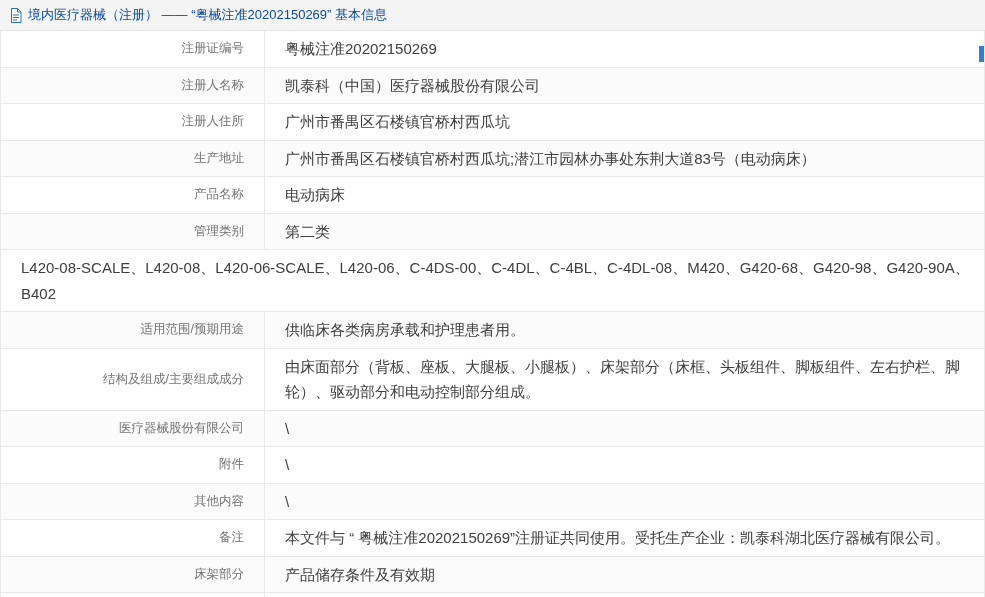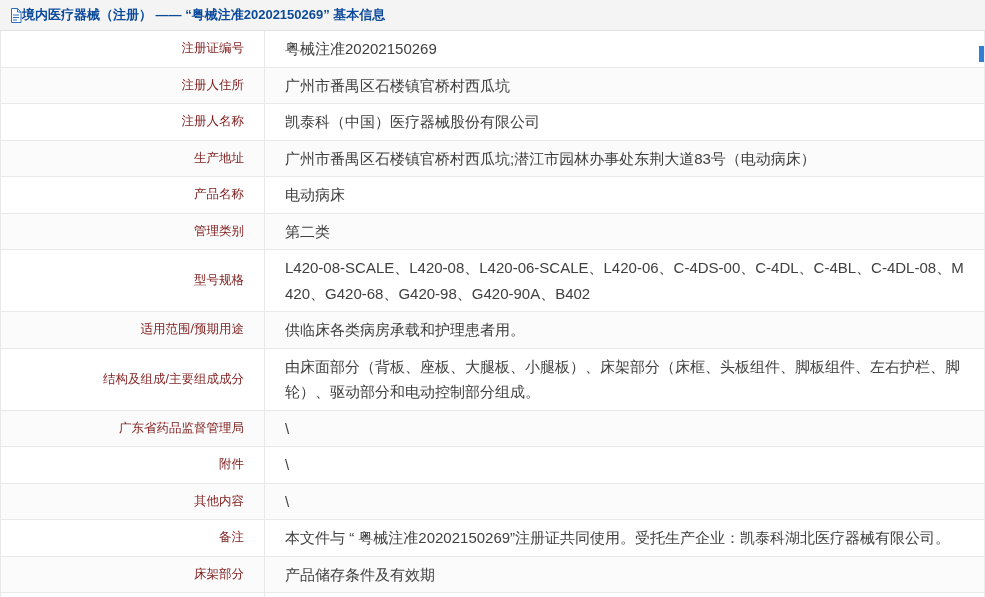--- a/index.html
+++ b/index.html
@@ -16,21 +16,22 @@
     border-bottom:1px solid #e3e3e3;
     display:flex;
     align-items:center;
     padding:0 10px;
     box-sizing:border-box;
   }
   .doc-icon { flex:0 0 auto; display:flex; align-items:center; }
   .page-title {
     color:#0b4a9b;
     font-size:13px;
-    font-weight:bold;
+    font-weight:normal;
+    margin-left:6px;
     white-space:nowrap;
   }
   .info-table {
     border-left:1px solid #e9e9e9;
     border-right:1px solid #e9e9e9;
     width:985px;
     box-sizing:border-box;
   }
   .row {
     display:flex;
@@ -41,21 +42,21 @@
   .row:nth-child(even) { background:#fbfbfb; }
   .cell-label {
     flex:0 0 264px;
     box-sizing:border-box;
     border-right:1px solid #e9e9e9;
     display:flex;
     align-items:center;
     justify-content:flex-end;
     text-align:right;
     padding:5px 20px 5px 6px;
-    color:#7f1d1d;
+    color:#737373;
     font-size:12.5px;
     line-height:1.5;
   }
   .cell-value {
     flex:1;
     display:flex;
     align-items:center;
     padding:5px 14px 5px 20px;
     color:#404040;
     font-size:15px;
@@ -88,61 +89,60 @@
 </div>
 
 <div class="info-table">
 
   <div class="row">
     <div class="cell-label">注册证编号</div>
     <div class="cell-value">粤械注准20202150269</div>
   </div>
 
   <div class="row">
-    <div class="cell-label">注册人住所</div>
-    <div class="cell-value">广州市番禺区石楼镇官桥村西瓜坑</div>
+    <div class="cell-label">注册人名称</div>
+    <div class="cell-value">凯泰科（中国）医疗器械股份有限公司</div>
   </div>
 
   <div class="row">
-    <div class="cell-label">注册人名称</div>
-    <div class="cell-value">凯泰科（中国）医疗器械股份有限公司</div>
+    <div class="cell-label">注册人住所</div>
+    <div class="cell-value">广州市番禺区石楼镇官桥村西瓜坑</div>
   </div>
 
   <div class="row">
     <div class="cell-label">生产地址</div>
     <div class="cell-value">广州市番禺区石楼镇官桥村西瓜坑;潜江市园林办事处东荆大道83号（电动病床）</div>
   </div>
 
   <div class="row">
     <div class="cell-label">产品名称</div>
     <div class="cell-value">电动病床</div>
   </div>
 
   <div class="row">
     <div class="cell-label">管理类别</div>
     <div class="cell-value">第二类</div>
   </div>
 
   <div class="row">
-    <div class="cell-label">型号规格</div>
     <div class="cell-value">L420-08-SCALE、L420-08、L420-06-SCALE、L420-06、C-4DS-00、C-4DL、C-4BL、C-4DL-08、M420、G420-68、G420-98、G420-90A、B402</div>
   </div>
 
   <div class="row">
     <div class="cell-label">适用范围/预期用途</div>
     <div class="cell-value">供临床各类病房承载和护理患者用。</div>
   </div>
 
   <div class="row">
     <div class="cell-label">结构及组成/主要组成成分</div>
     <div class="cell-value">由床面部分（背板、座板、大腿板、小腿板）、床架部分（床框、头板组件、脚板组件、左右护栏、脚轮）、驱动部分和电动控制部分组成。</div>
   </div>
 
   <div class="row">
-    <div class="cell-label">广东省药品监督管理局</div>
+    <div class="cell-label">医疗器械股份有限公司</div>
     <div class="cell-value">\</div>
   </div>
 
   <div class="row">
     <div class="cell-label">附件</div>
     <div class="cell-value">\</div>
   </div>
 
   <div class="row">
     <div class="cell-label">其他内容</div>

